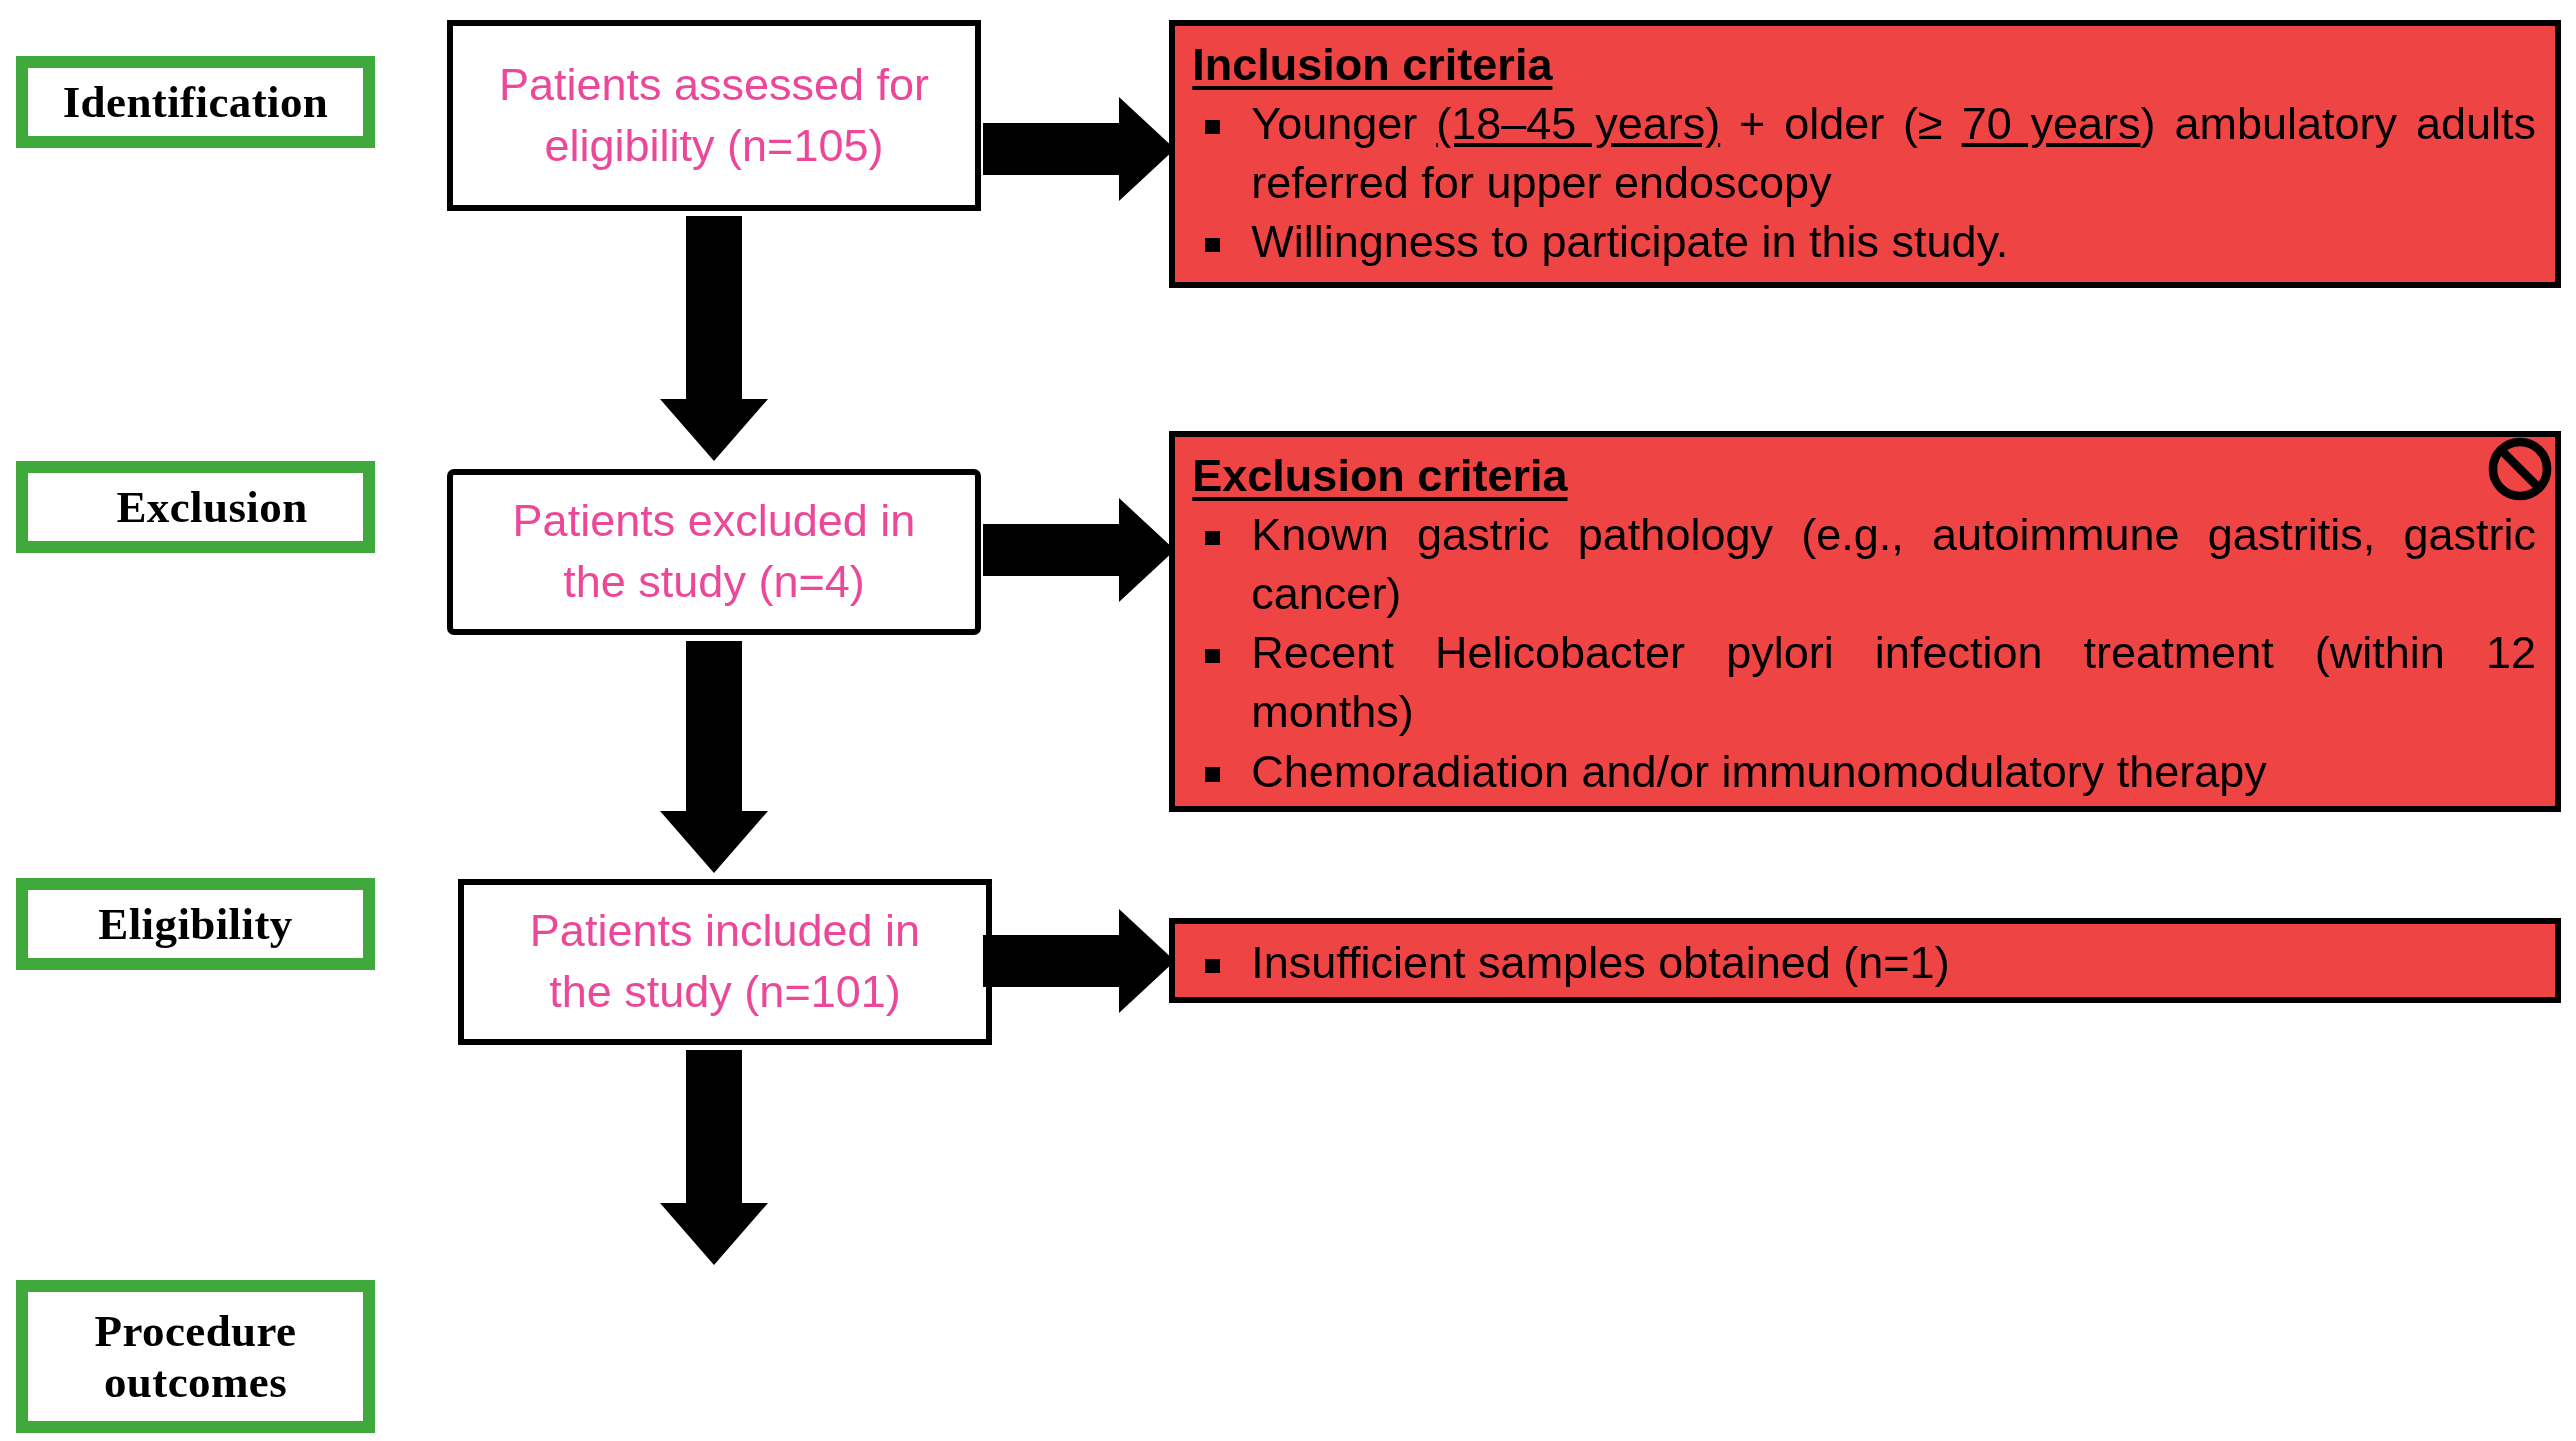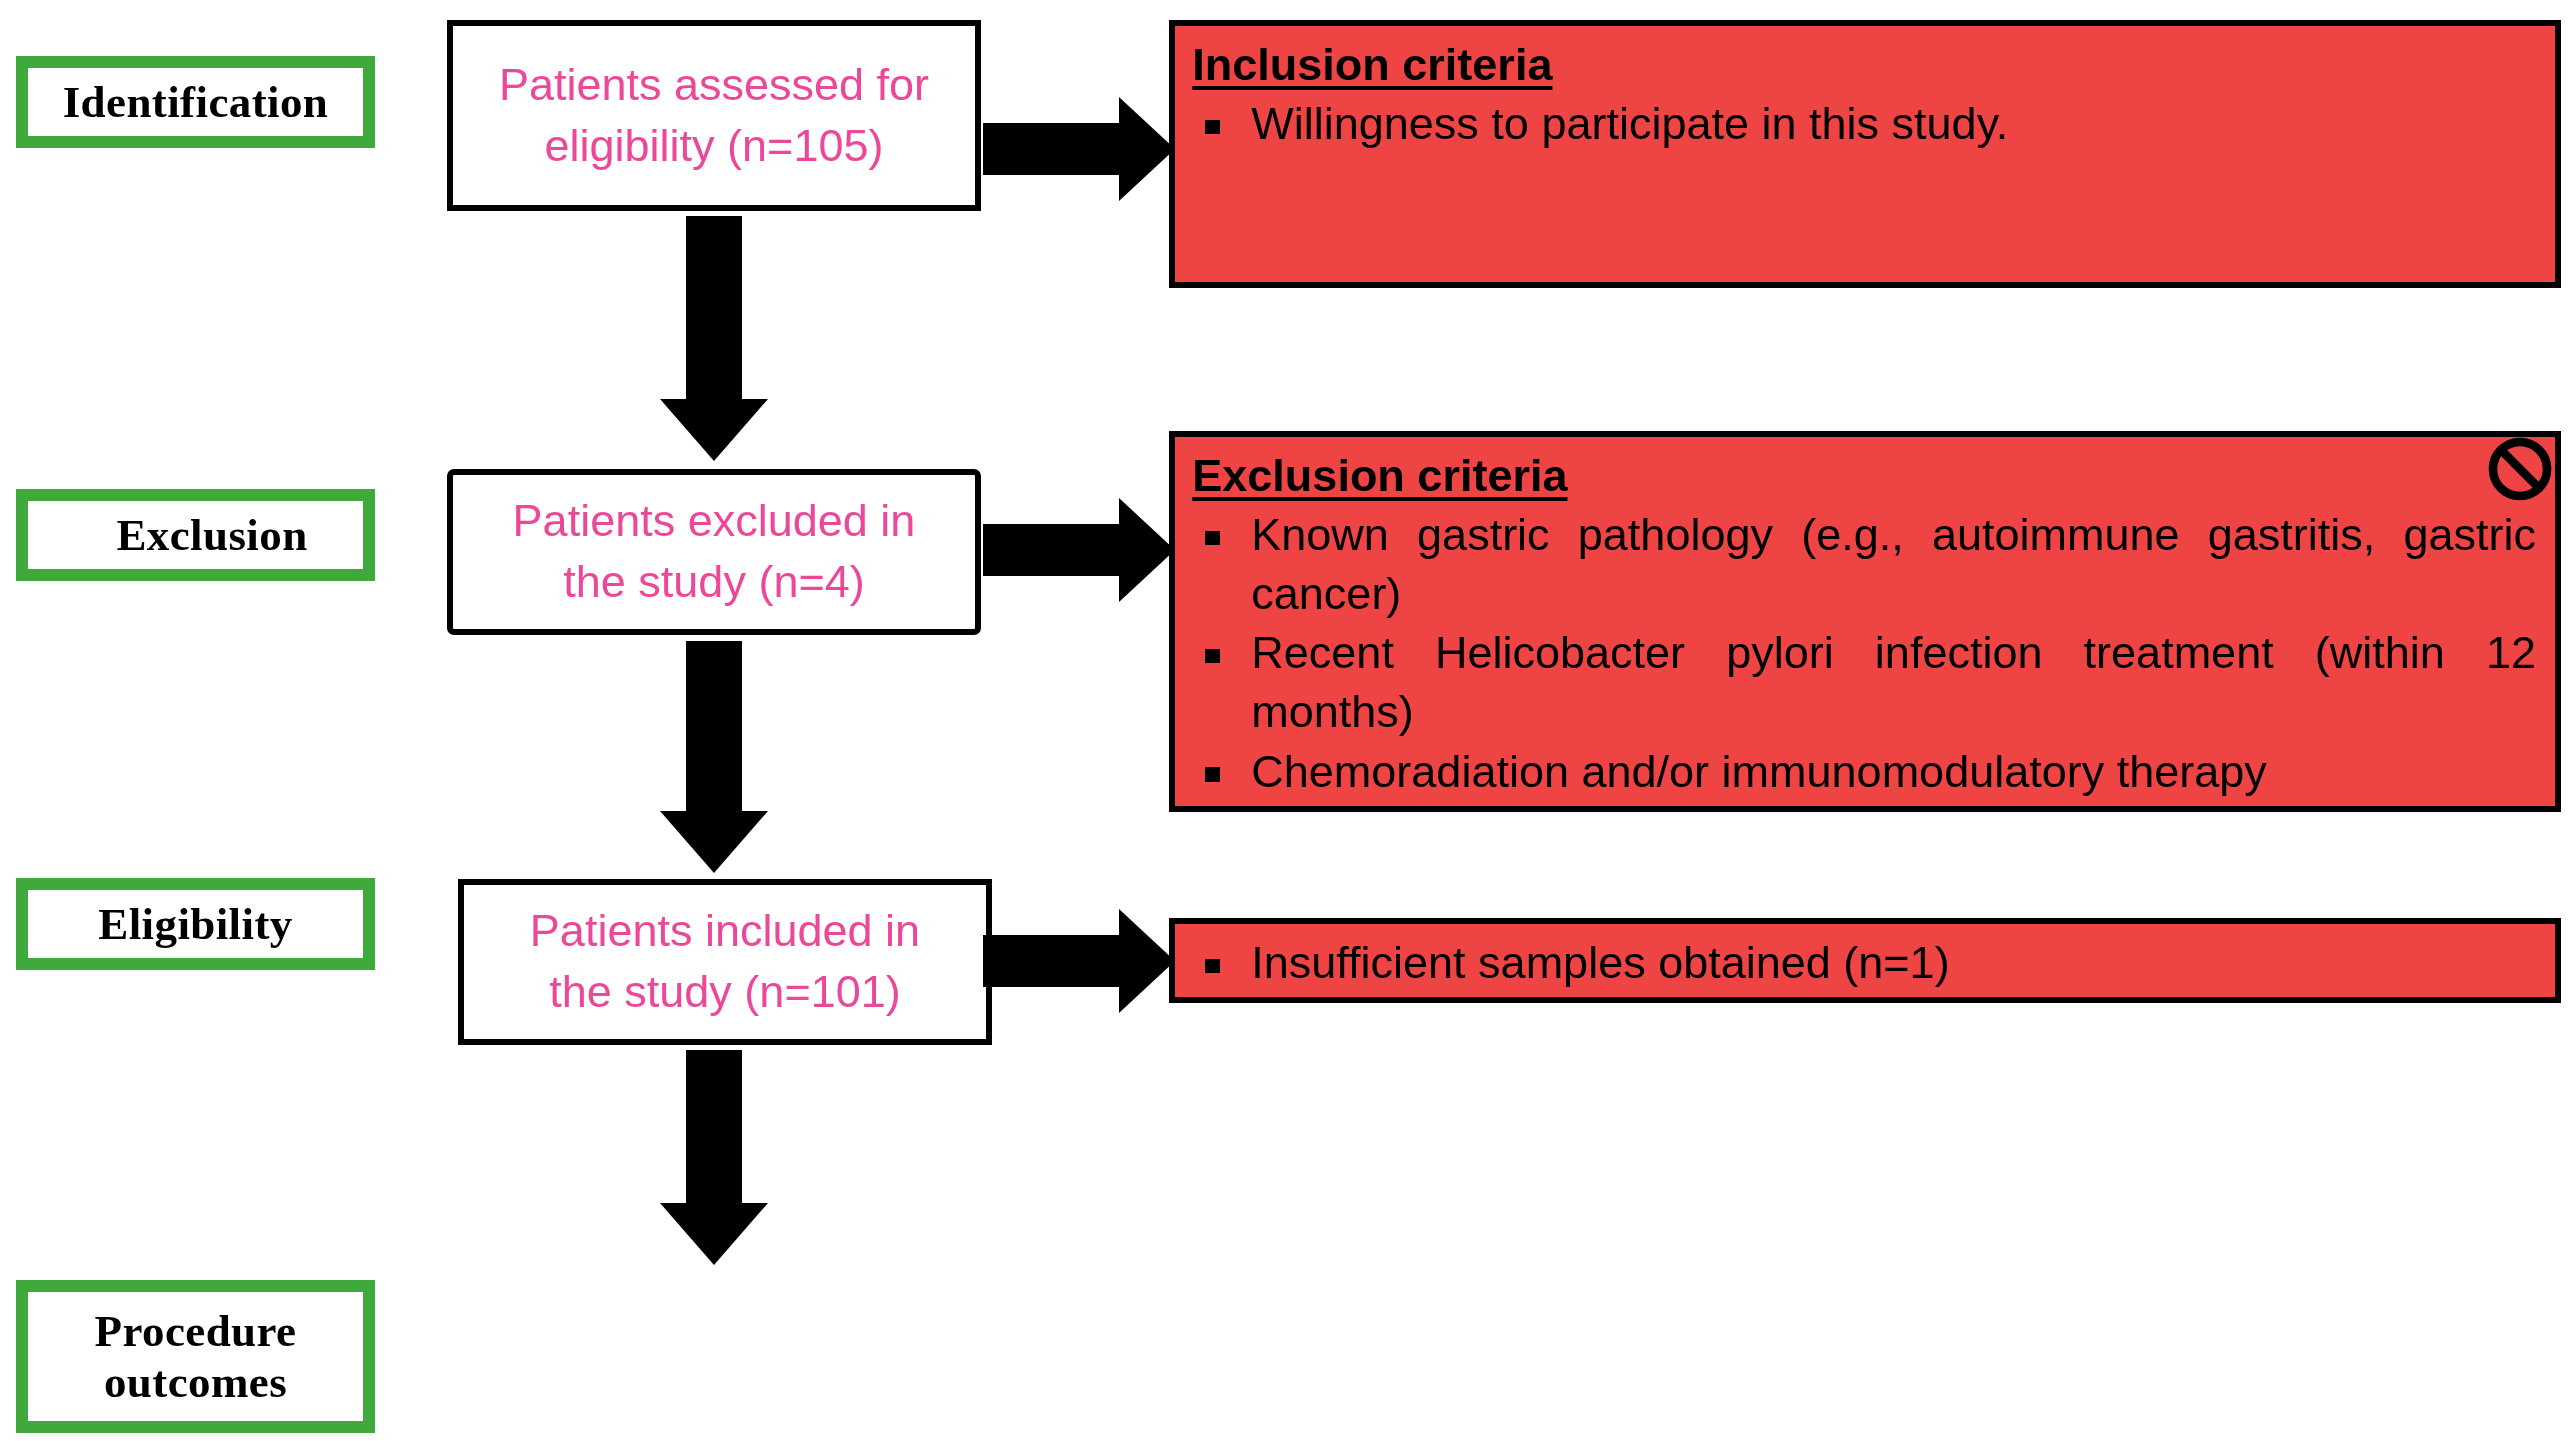--- a/index.html
+++ b/index.html
@@ -166,21 +166,21 @@
 <body>
 
 <div id="stage">
 
   <div class="stage-label" style="left:16px; top:56px; width:359px; height:92px;">
     <div class="inner">
       <span class="txt">Identification</span>
     </div>
   </div>
 
-  <div class="stage-label" style="left:16px; top:489px; width:359px; height:92px;padding-left:33px;">
+  <div class="stage-label" style="left:16px; top:461px; width:359px; height:92px;padding-left:33px;">
     <div class="inner">
       <span class="txt">Exclusion</span>
     </div>
   </div>
 
   <div class="stage-label" style="left:16px; top:878px; width:359px; height:92px;justify-content:center;">
     <div class="inner">
       <span class="txt">Eligibility</span>
     </div>
   </div>
@@ -239,20 +239,24 @@
   </div>
 
   <div class="h-arrow" style="left:983px; top:909px; width:192px; height:104px;">
     <div class="shaft" style="width:141px;"></div>
     <div class="head"></div>
   </div>
 
   <div class="note-box" style="left:1169px; top:20px; width:1392px; height:268px;">
     <div class="note-title">Inclusion criteria</div>
     <ul class="bullet-list">
+      <li>
+        <span class="bullet-sq"></span>
+        <span>Younger </span><u>(18–45 years)</u><span> + older (≥ </span><u>70 years</u><span>) ambulatory adults referred for upper endoscopy</span>
+      </li>
       <li class="nojustify">
         <span class="bullet-sq"></span>
         <span>Willingness to participate in this study.</span>
       </li>
     </ul>
   </div>
 
   <div class="note-box" style="left:1169px; top:431px; width:1392px; height:381px;">
     <div class="note-title">Exclusion criteria</div>
     <ul class="bullet-list">

